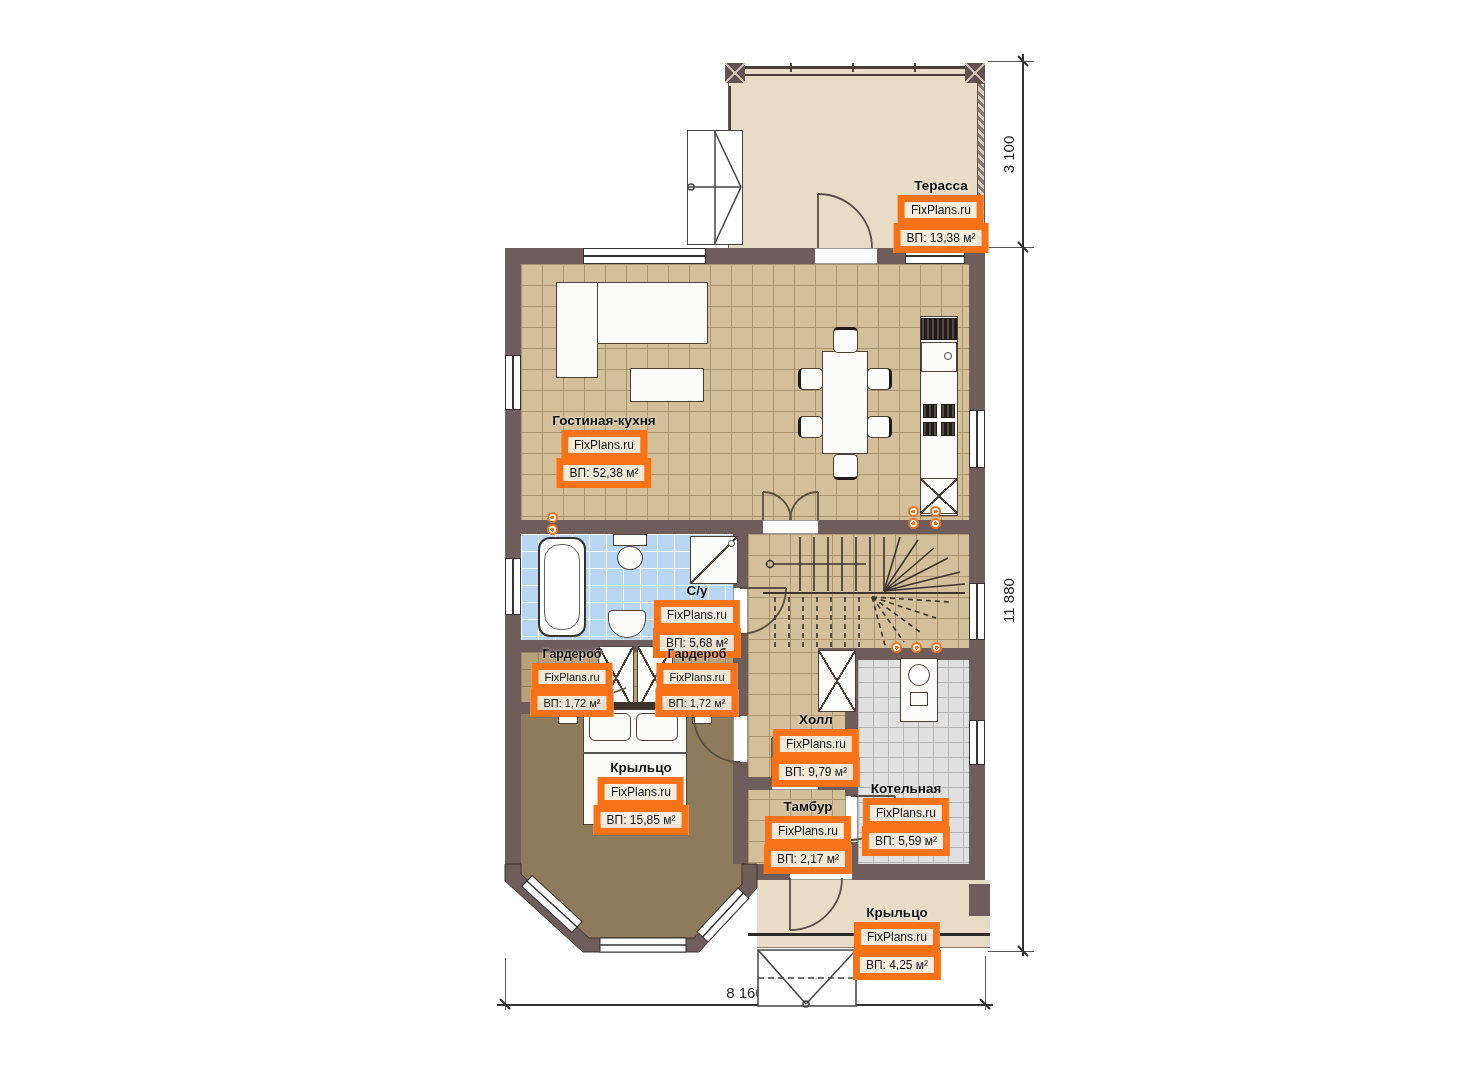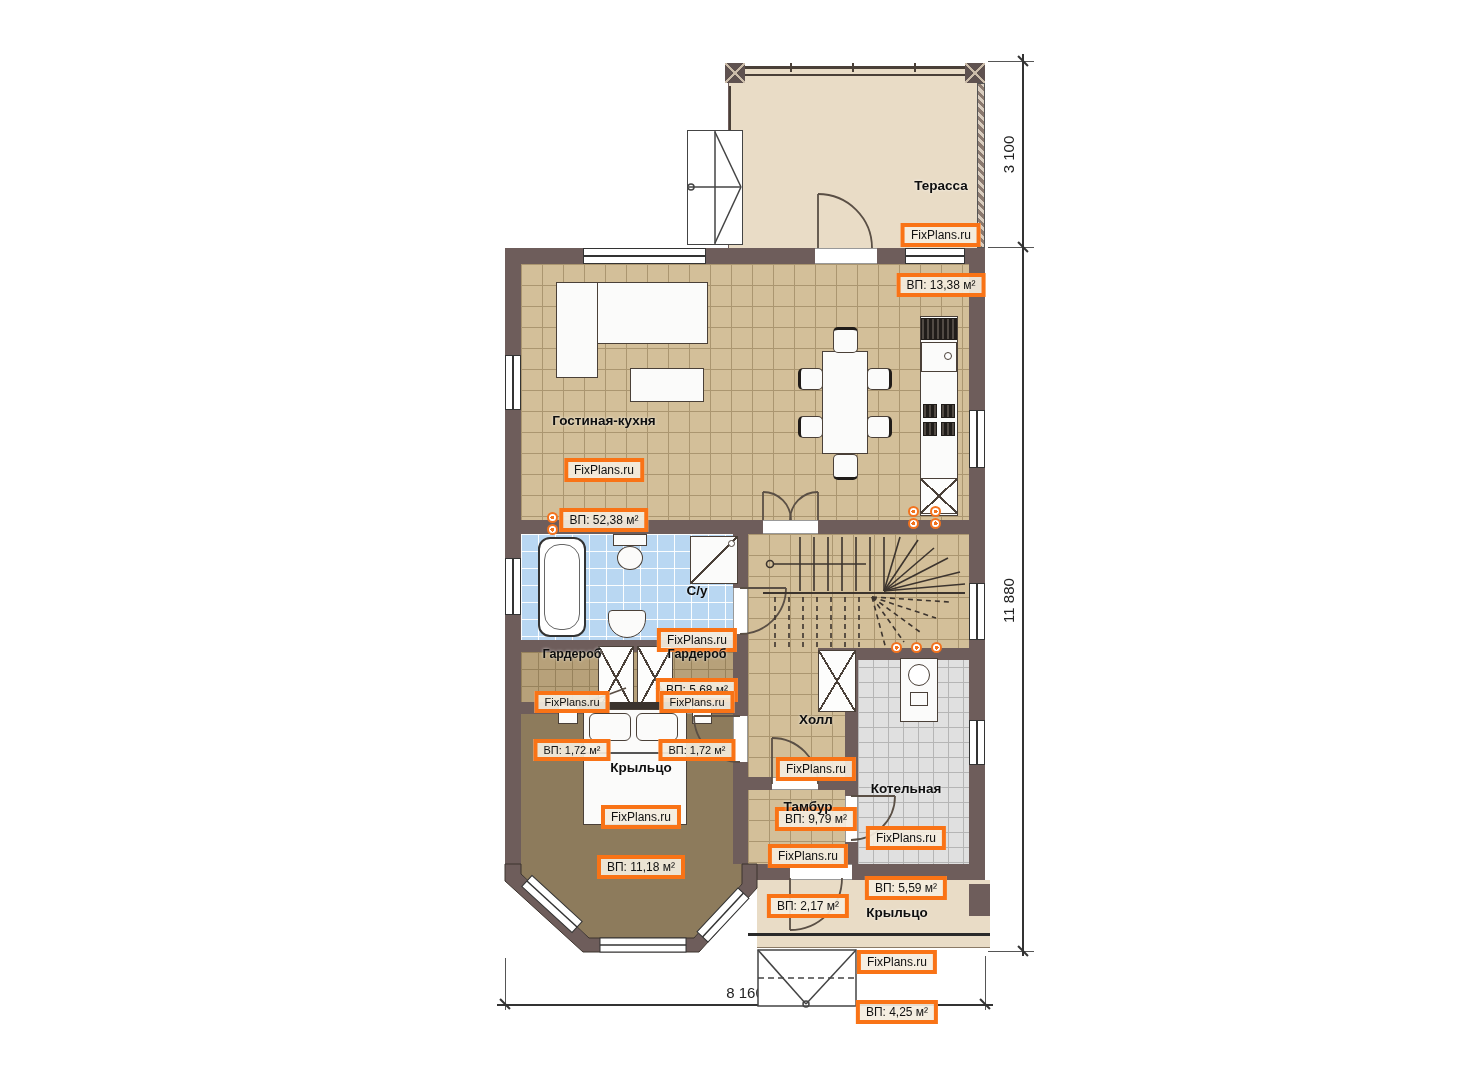--- a/index.html
+++ b/index.html
@@ -21,23 +21,23 @@
   .opening-v{z-index:3;background:#fff;border-left:1px solid #999;border-right:1px solid #999;}
   
   .furn{z-index:3;background:#fbfbfa;border:1.5px solid #4a4038;}
   .dark-hatch{z-index:3;background:repeating-linear-gradient(90deg,#514a44 0 2px,#201c19 2px 5px);border:1.5px solid #201c19;}
   .xbox{z-index:3;background-color:#fdfdfc;background-image:linear-gradient(to top right,transparent calc(50% - 1px),#4a4038 calc(50% - 1px),#4a4038 calc(50% + 1px),transparent calc(50% + 1px)),linear-gradient(to bottom right,transparent calc(50% - 1px),#4a4038 calc(50% - 1px),#4a4038 calc(50% + 1px),transparent calc(50% + 1px));border:1.5px solid #4a4038;}
   .circle{border:1.5px solid #4a4038;border-radius:50%;background:#fff;z-index:3;}
   
   .rad{z-index:5;display:flex;flex-direction:column;gap:1px;}
   .radc{width:11px;height:11px;border:2.5px solid #f2731f;border-radius:50%;background:radial-gradient(circle,#f2731f 0 2px,#fff 2px);box-sizing:border-box;}
   
-  .room-label{position:absolute;z-index:6;display:flex;flex-direction:column;align-items:center;transform:translateX(-50%);gap:28px;}
+  .room-label{position:absolute;z-index:6;display:flex;flex-direction:column;align-items:center;transform:translateX(-50%);}
   .room-title{font-weight:bold;font-size:13.5px;color:#0e0e0e;margin-bottom:2px;white-space:nowrap;text-shadow:0 0 3px rgba(255,255,255,.85);}
-  .label-box{border:4px solid #f97316;background:rgba(244,237,222,.92);font-size:12px;line-height:16px;padding:0 6px;white-space:nowrap;color:#111;}
+  .label-box{border:7px solid #f97316;background:rgba(244,237,222,.92);font-size:12px;line-height:16px;padding:0 6px;white-space:nowrap;color:#111;}
   .label-box + .label-box{margin-top:-2px;}
   
   .dim{z-index:2;}
   .dim-line{background:#333;}
   .dim-ext{background:#555;}
   .dim-text{font-size:15px;color:#222;text-align:center;white-space:nowrap;}
   .dim-v{transform:rotate(-90deg);}
   .tick{width:14px;height:2px;background:#333;transform:rotate(45deg);}
   #vector-layer{position:absolute;left:0;top:0;z-index:4;pointer-events:none;}
 </style>
@@ -301,21 +301,21 @@
     <div class="label-box" style="font-size:11px;line-height:14px;">ВП: 1,72 м²</div>
   </div>
   <div class="room-label" style="left:697px;top:647px;">
     <div class="room-title" style="font-size:12.5px;">Гардероб</div>
     <div class="label-box" style="font-size:11px;line-height:14px;">FixPlans.ru</div>
     <div class="label-box" style="font-size:11px;line-height:14px;">ВП: 1,72 м²</div>
   </div>
   <div class="room-label" style="left:641px;top:760px;">
     <div class="room-title">Крыльцо</div>
     <div class="label-box">FixPlans.ru</div>
-    <div class="label-box">ВП: 11,18 м²</div>
+    <div class="label-box">ВП: 15,85 м²</div>
   </div>
   <div class="room-label" style="left:816px;top:712px;">
     <div class="room-title">Холл</div>
     <div class="label-box">FixPlans.ru</div>
     <div class="label-box">ВП: 9,79 м²</div>
   </div>
   <div class="room-label" style="left:808px;top:799px;">
     <div class="room-title">Тамбур</div>
     <div class="label-box">FixPlans.ru</div>
     <div class="label-box">ВП: 2,17 м²</div>

